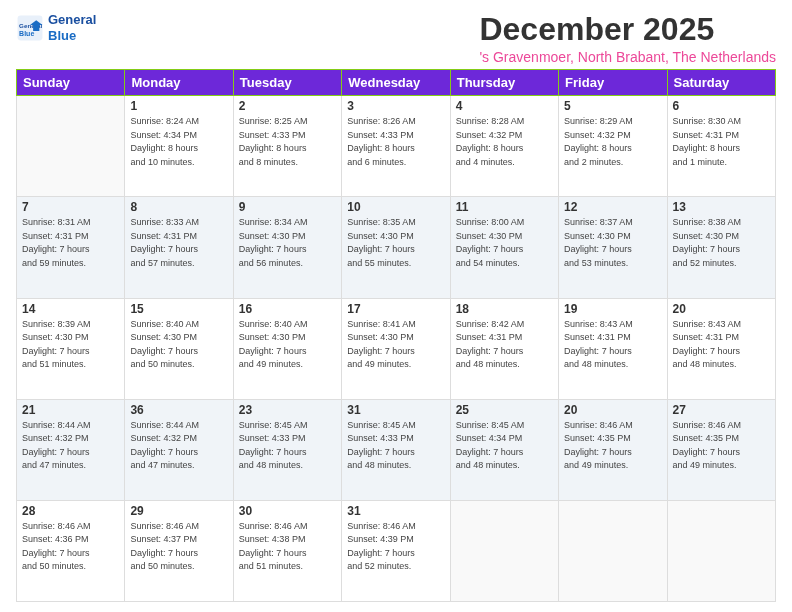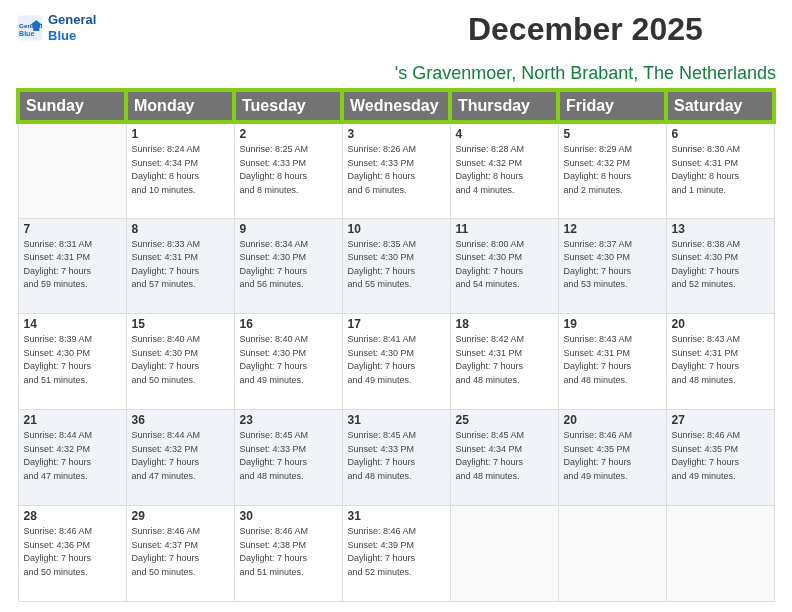--- a/index.html
+++ b/index.html
@@ -33,46 +33,46 @@
       font-weight: bold;
       color: #1a4fa0;
       line-height: 1.2;
     }
     .logo-blue { color: #1a4fa0; }
     .logo-icon {
       width: 28px;
       height: 28px;
     }
     .title-block {
-      text-align: center;
+      text-align: left;
     }
     .month-title {
       font-size: 32px;
       font-weight: bold;
       color: #333;
       line-height: 1.1;
     }
     .location-title {
-      font-size: 18px;
-      color: #15803d;
-      margin-top: 16px;
+      font-size: 14px;
+      color: #ec4899;
+      margin-top: 2px;
     }
     .calendar-table {
       width: 100%;
       border-collapse: collapse;
       flex: 1;
     }
     .calendar-table th {
-      background: #737373;
+      background: #6d28d9;
       color: #fff;
-      font-size: 16px;
+      font-size: 13px;
       font-weight: bold;
       text-align: left;
       padding: 5px 6px;
-      border: 4px solid #84cc16;
+      border: 1px solid #84cc16;
     }
     .calendar-table td {
       vertical-align: top;
       border: 1px solid #ddd;
       padding: 3px 5px;
       width: 14.28%;
       height: 88px;
       background: #fff;
       font-size: 9.5px;
       color: #333;

